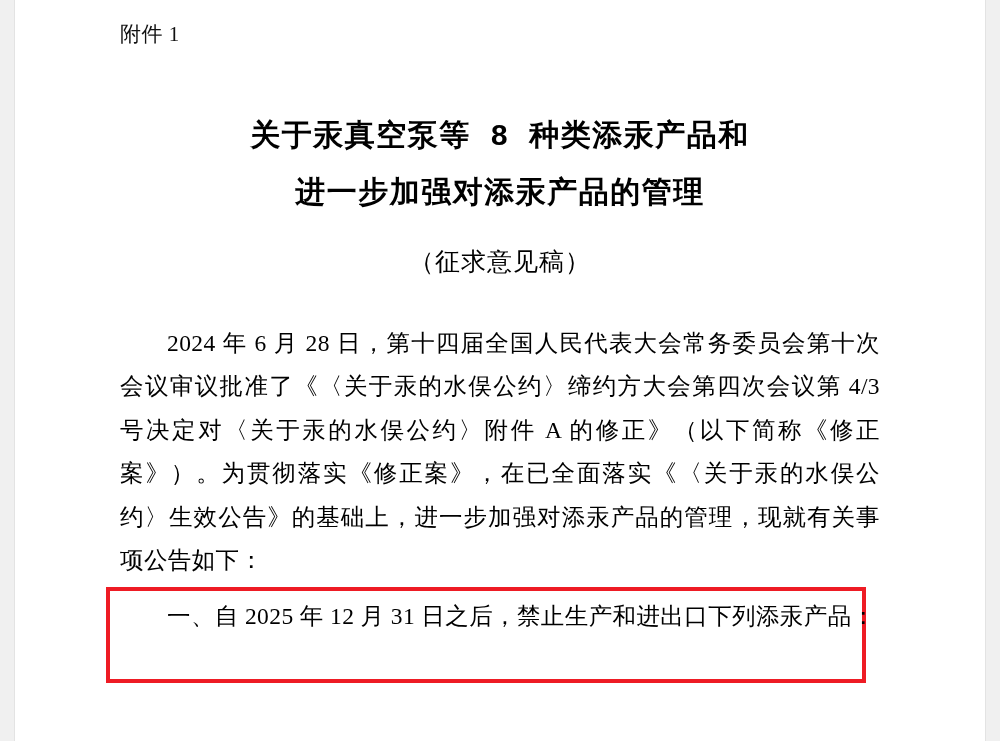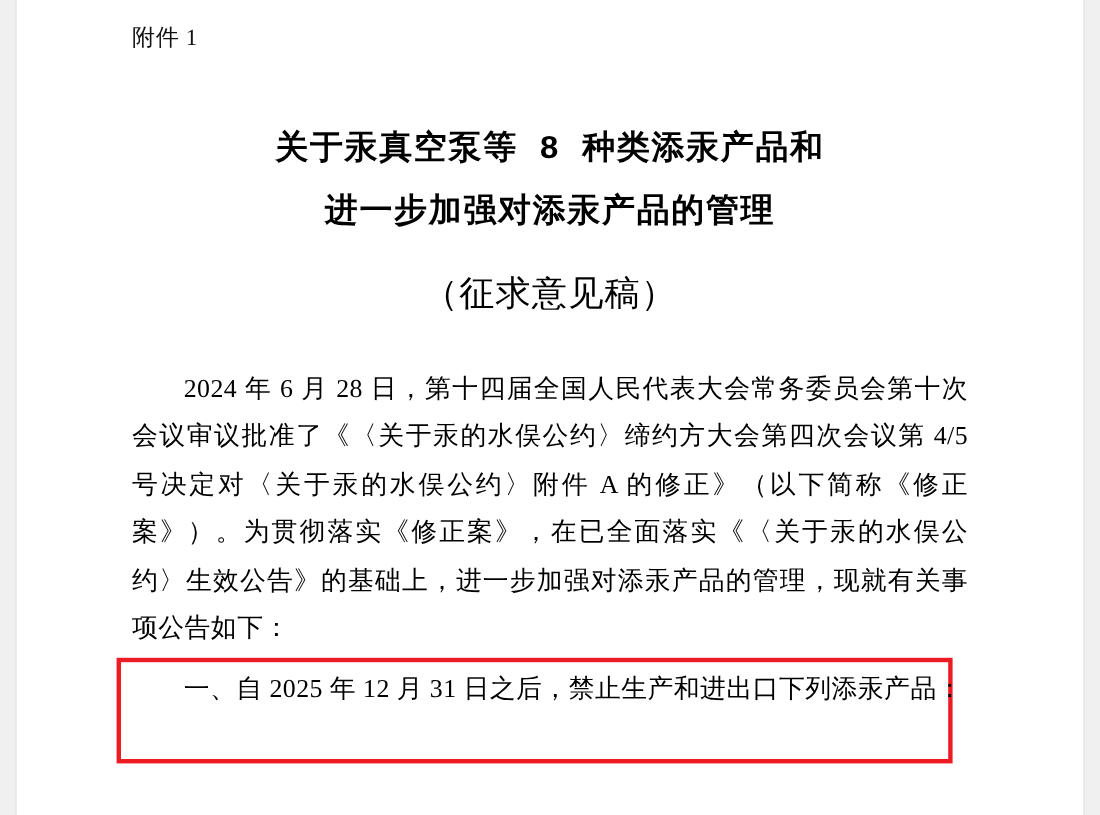--- a/index.html
+++ b/index.html
@@ -63,21 +63,21 @@
     font-size: 30px;
     font-weight: bold;
     letter-spacing: 1.5px;
     line-height: 1.9;
     color: #000000;
     font-family: Liberation Mono, monospace;
   }
   .subtitle {
     margin-top: 22px;
     text-align: center;
-    font-size: 32px;
+    font-size: 25px;
     letter-spacing: 1px;
     color: #000000;
     font-family: "Liberation Serif", "DejaVu Serif", serif;
   }
   .body-block {
     margin-top: 44px;
     font-size: 23.5px;
     line-height: 1.85;
     color: #000000;
     text-align: justify;
@@ -121,21 +121,21 @@
     <div class="attachment-label">附件 1</div>
 
     <div class="title-block">
       <div class="title-line">关于汞真空泵等 8 种类添汞产品和</div>
       <div class="title-line">进一步加强对添汞产品的管理</div>
     </div>
 
     <div class="subtitle">（征求意见稿）</div>
 
     <div class="body-block">
-      <p class="para">2024 年 6 月 28 日，第十四届全国人民代表大会常务委员会第十次会议审议批准了《〈关于汞的水俣公约〉缔约方大会第四次会议第 4/5 号决定对〈关于汞的水俣公约〉附件 A 的修正》（以下简称《修正案》）。为贯彻落实《修正案》，在已全面落实《〈关于汞的水俣公约〉生效公告》的基础上，进一步加强对添汞产品的管理，现就有关事项公告如下：</p>
+      <p class="para">2024 年 6 月 28 日，第十四届全国人民代表大会常务委员会第十次会议审议批准了《〈关于汞的水俣公约〉缔约方大会第四次会议第 4/3 号决定对〈关于汞的水俣公约〉附件 A 的修正》（以下简称《修正案》）。为贯彻落实《修正案》，在已全面落实《〈关于汞的水俣公约〉生效公告》的基础上，进一步加强对添汞产品的管理，现就有关事项公告如下：</p>
 
       <div class="highlight-wrap">
         <div class="highlight-box"></div>
         <p class="para-highlight">一、自 2025 年 12 月 31 日之后，禁止生产和进出口下列添汞产品：</p>
       </div>
     </div>
 
   </div>
 </div>
 

